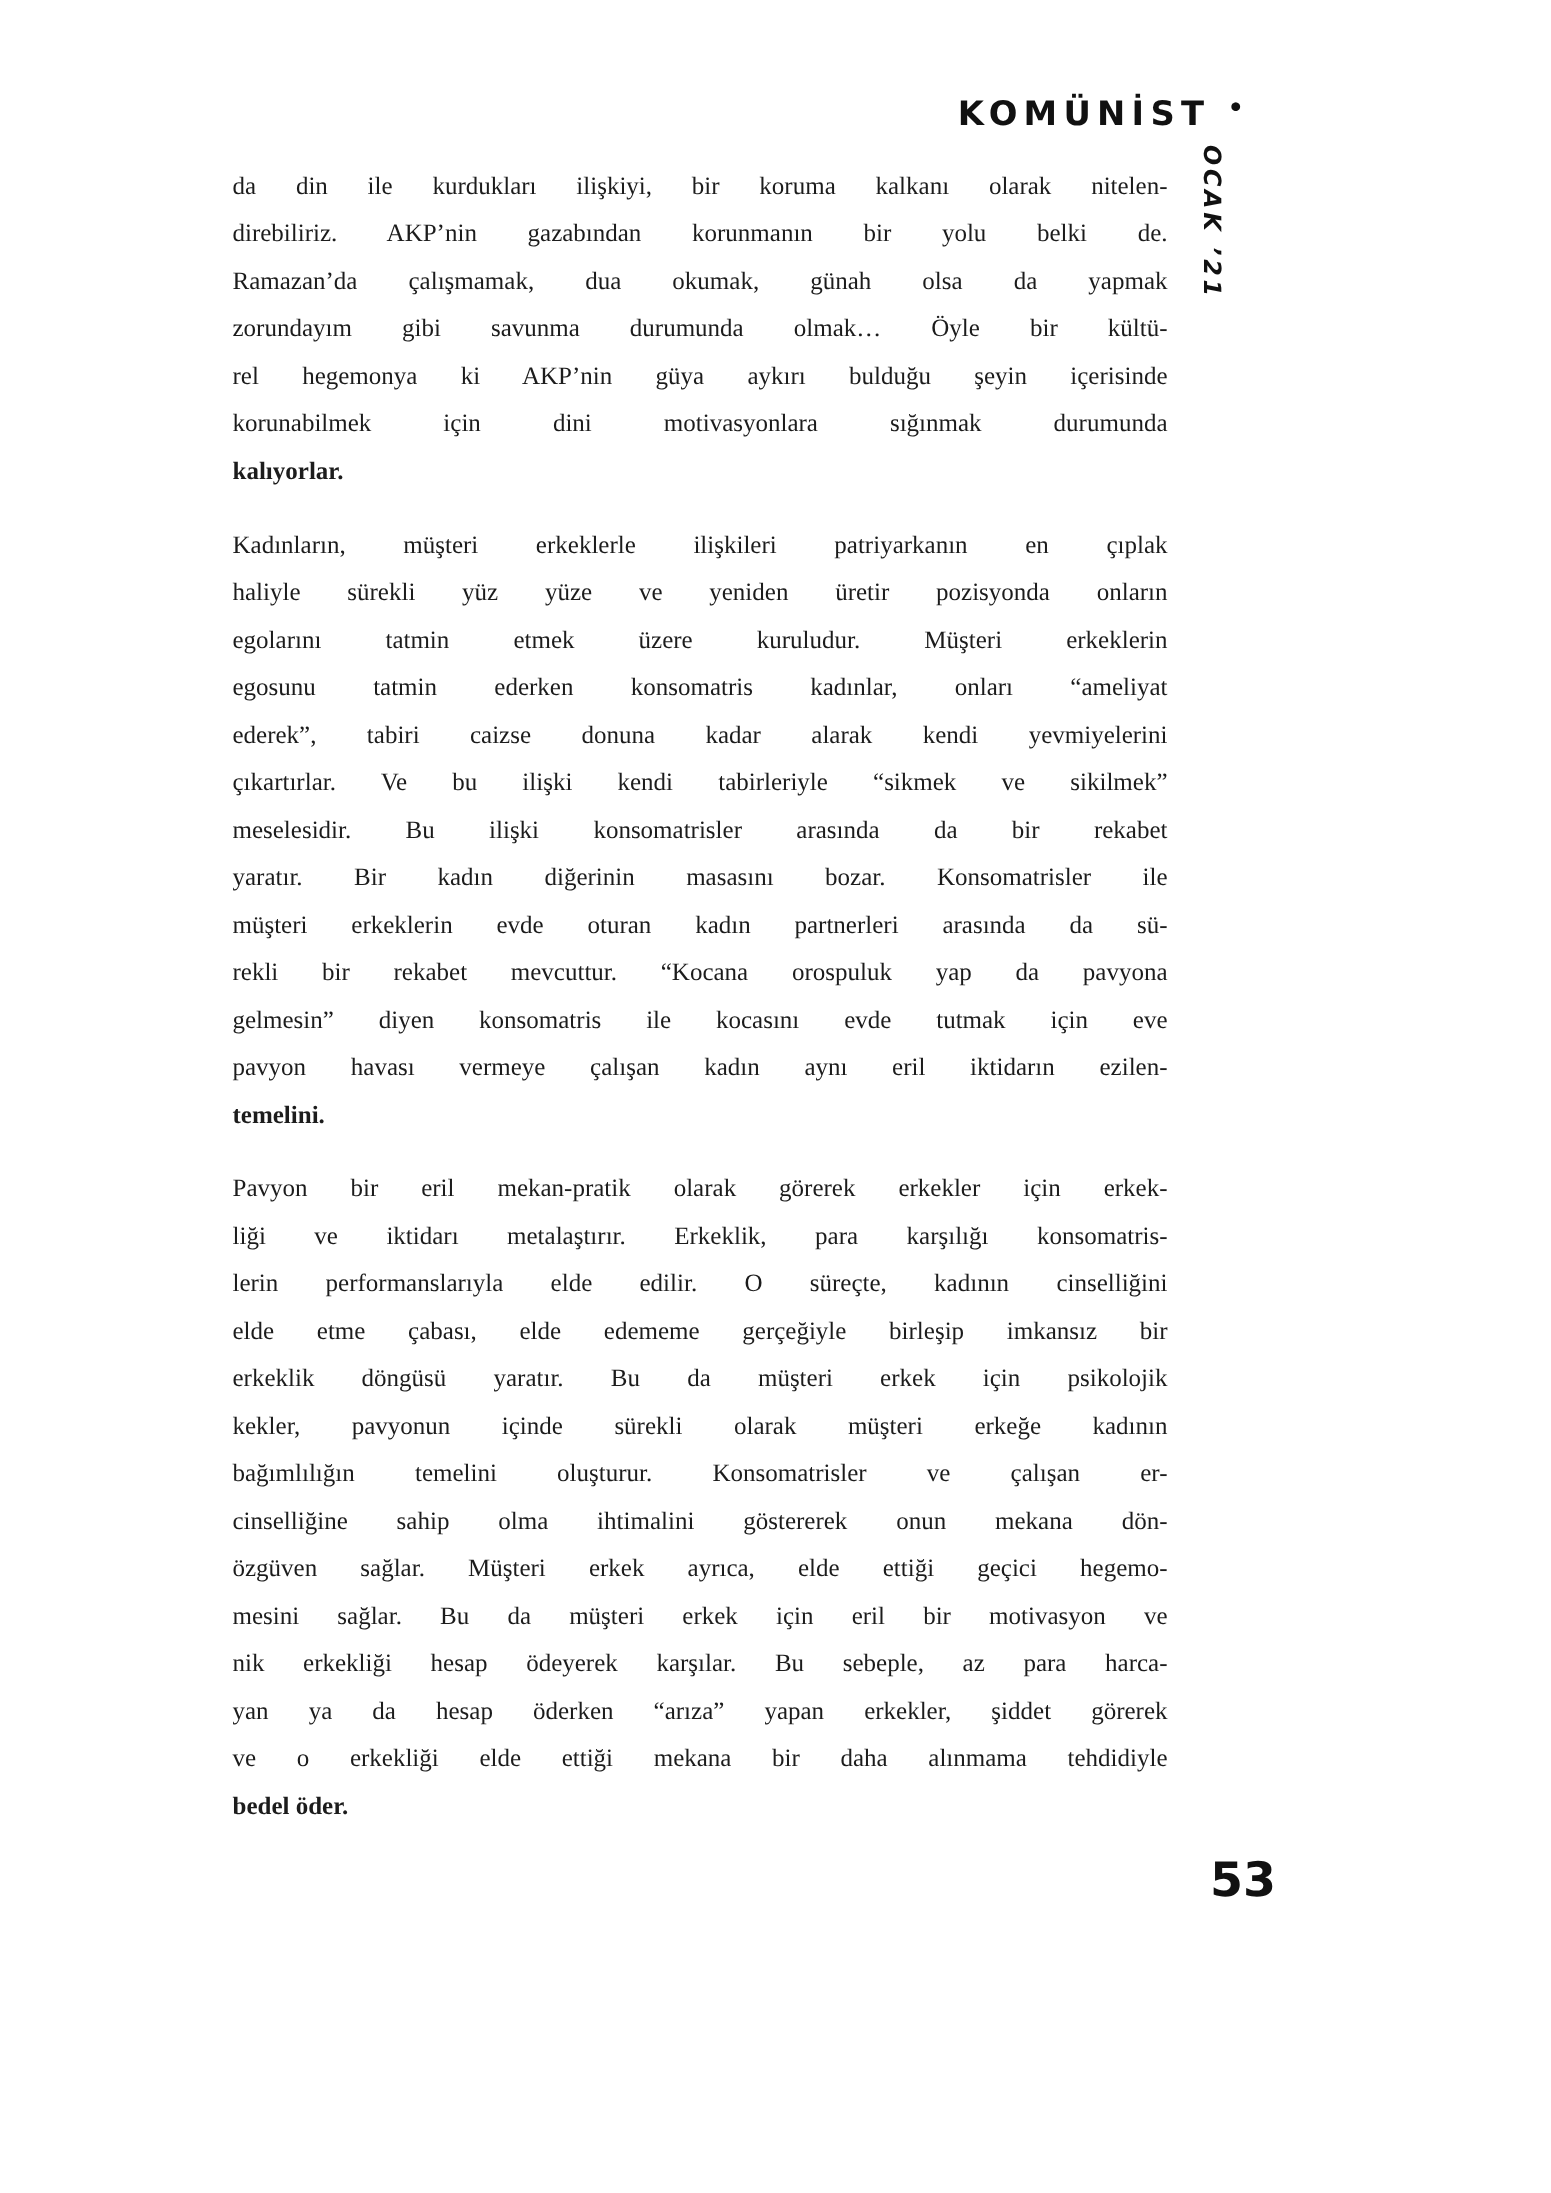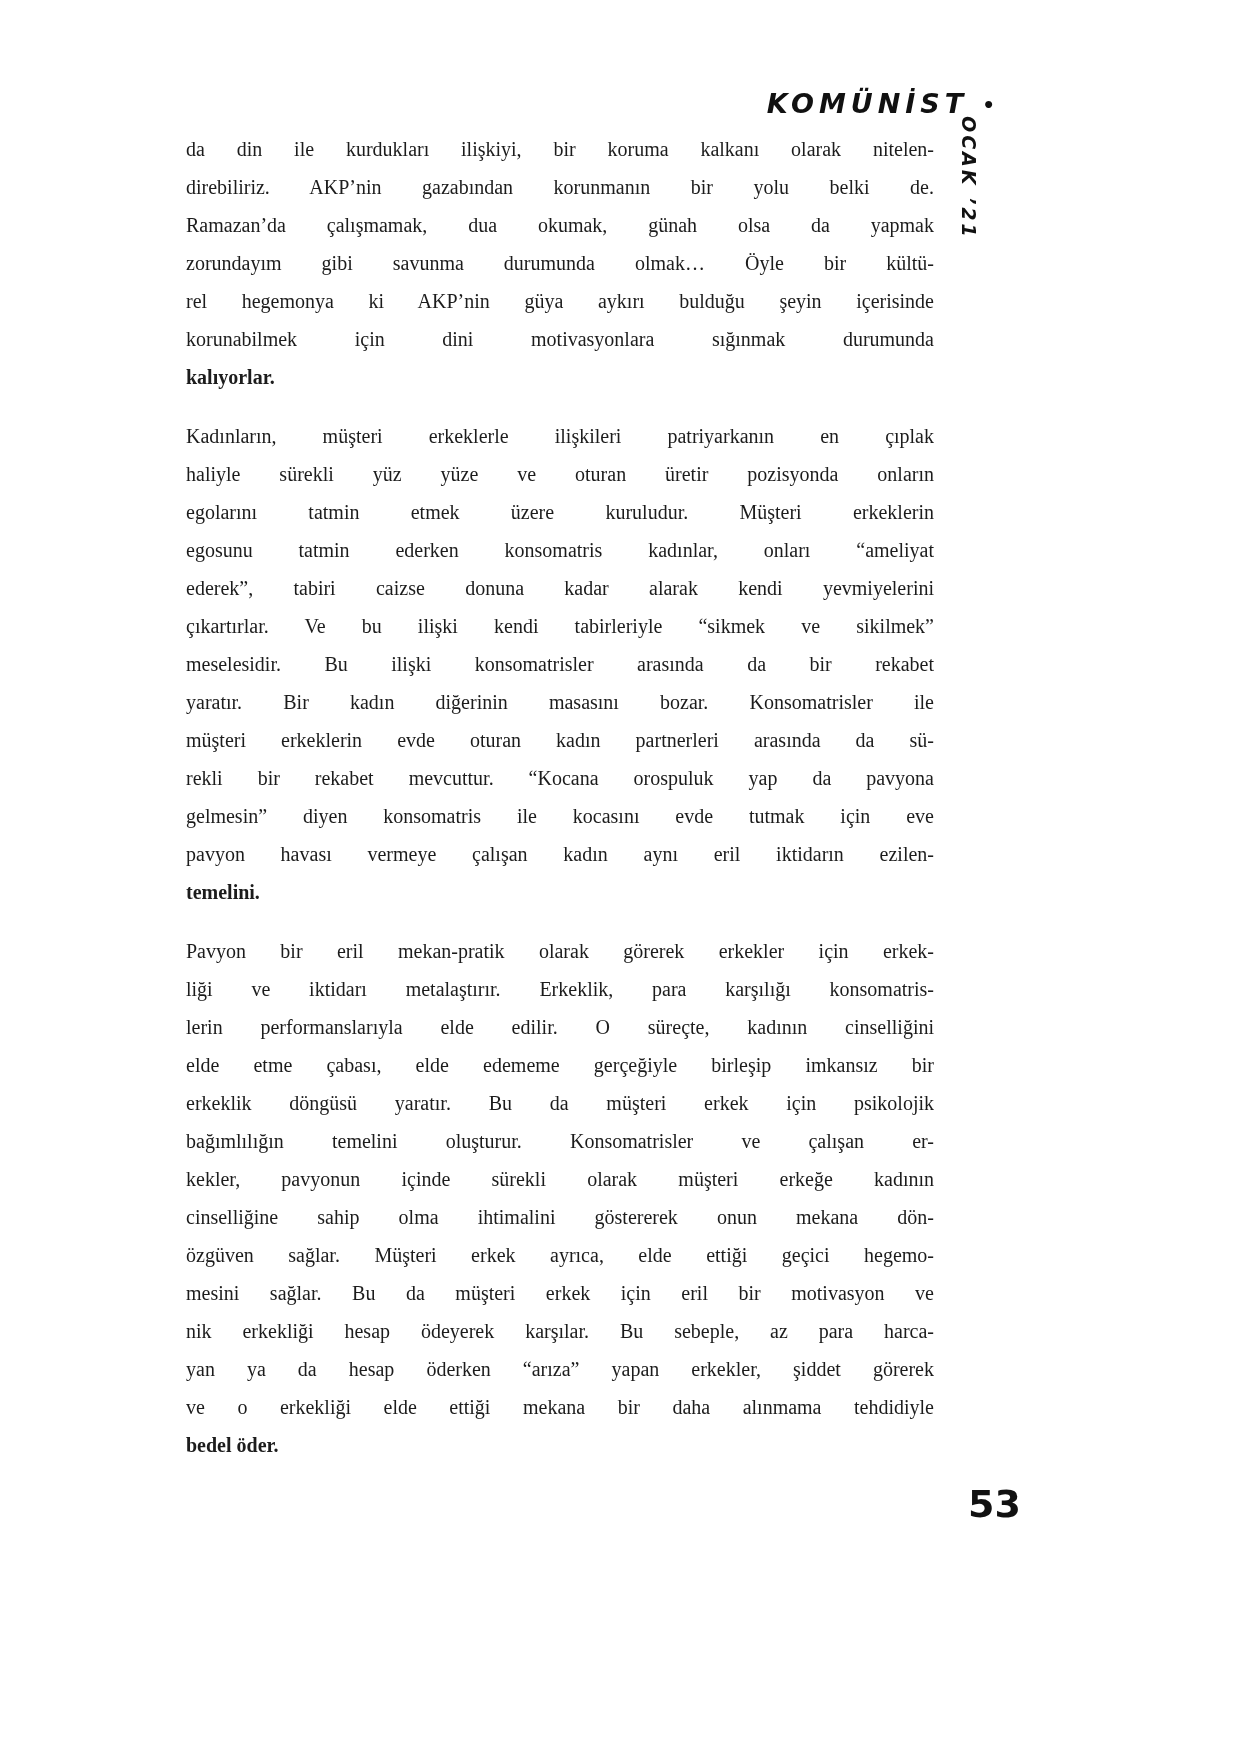--- a/index.html
+++ b/index.html
@@ -17,30 +17,28 @@
     overflow: hidden;
     font-family: "Liberation Serif", "DejaVu Serif", serif;
   }
 
   
   .masthead {
     position: absolute;
     top: 76px;
     right: 246px;
     display: flex;
-    align-items: flex-end;
+    align-items: flex-start;
     gap: 14px;
     font-family: "DejaVu Sans", "Liberation Sans", sans-serif;
     font-weight: bold;
-    font-style: italic;
     font-size: 27px;
     letter-spacing: 5px;
     color: #111111;
     white-space: nowrap;
-    margin-top: 12px;
   }
   .masthead .bullet {
     font-size: 20px;
     letter-spacing: 0;
     transform: translateY(-2px);
   }
 
   
   .issue-label {
     position: absolute;
@@ -107,41 +105,41 @@
         <div class="line">da din ile kurdukları ilişkiyi, bir koruma kalkanı olarak nitelen-</div>
         <div class="line">direbiliriz. AKP’nin gazabından korunmanın bir yolu belki de.</div>
         <div class="line">Ramazan’da çalışmamak, dua okumak, günah olsa da yapmak</div>
         <div class="line">zorundayım gibi savunma durumunda olmak… Öyle bir kültü-</div>
         <div class="line">rel hegemonya ki AKP’nin güya aykırı bulduğu şeyin içerisinde</div>
         <div class="line">korunabilmek için dini motivasyonlara sığınmak durumunda</div>
         <div class="line last">kalıyorlar.</div>
       </div>
       <div class="paragraph">
         <div class="line">Kadınların, müşteri erkeklerle ilişkileri patriyarkanın en çıplak</div>
-        <div class="line">haliyle sürekli yüz yüze ve oturan üretir pozisyonda onların</div>
+        <div class="line">haliyle sürekli yüz yüze ve yeniden üretir pozisyonda onların</div>
         <div class="line">egolarını tatmin etmek üzere kuruludur. Müşteri erkeklerin</div>
         <div class="line">egosunu tatmin ederken konsomatris kadınlar, onları “ameliyat</div>
         <div class="line">ederek”, tabiri caizse donuna kadar alarak kendi yevmiyelerini</div>
         <div class="line">çıkartırlar. Ve bu ilişki kendi tabirleriyle “sikmek ve sikilmek”</div>
         <div class="line">meselesidir. Bu ilişki konsomatrisler arasında da bir rekabet</div>
         <div class="line">yaratır. Bir kadın diğerinin masasını bozar. Konsomatrisler ile</div>
         <div class="line">müşteri erkeklerin evde oturan kadın partnerleri arasında da sü-</div>
         <div class="line">rekli bir rekabet mevcuttur. “Kocana orospuluk yap da pavyona</div>
         <div class="line">gelmesin” diyen konsomatris ile kocasını evde tutmak için eve</div>
         <div class="line">pavyon havası vermeye çalışan kadın aynı eril iktidarın ezilen-</div>
         <div class="line last">temelini.</div>
       </div>
       <div class="paragraph">
         <div class="line">Pavyon bir eril mekan-pratik olarak görerek erkekler için erkek-</div>
         <div class="line">liği ve iktidarı metalaştırır. Erkeklik, para karşılığı konsomatris-</div>
         <div class="line">lerin performanslarıyla elde edilir. O süreçte, kadının cinselliğini</div>
         <div class="line">elde etme çabası, elde edememe gerçeğiyle birleşip imkansız bir</div>
         <div class="line">erkeklik döngüsü yaratır. Bu da müşteri erkek için psikolojik</div>
+        <div class="line">kekler, pavyonun içinde sürekli olarak müşteri erkeğe kadının</div>
         <div class="line">bağımlılığın temelini oluşturur. Konsomatrisler ve çalışan er-</div>
-        <div class="line">kekler, pavyonun içinde sürekli olarak müşteri erkeğe kadının</div>
         <div class="line">cinselliğine sahip olma ihtimalini göstererek onun mekana dön-</div>
         <div class="line">özgüven sağlar. Müşteri erkek ayrıca, elde ettiği geçici hegemo-</div>
         <div class="line">mesini sağlar. Bu da müşteri erkek için eril bir motivasyon ve</div>
         <div class="line">nik erkekliği hesap ödeyerek karşılar. Bu sebeple, az para harca-</div>
         <div class="line">yan ya da hesap öderken “arıza” yapan erkekler, şiddet görerek</div>
         <div class="line">ve o erkekliği elde ettiği mekana bir daha alınmama tehdidiyle</div>
         <div class="line last">bedel öder.</div>
       </div>
     </div>
 

